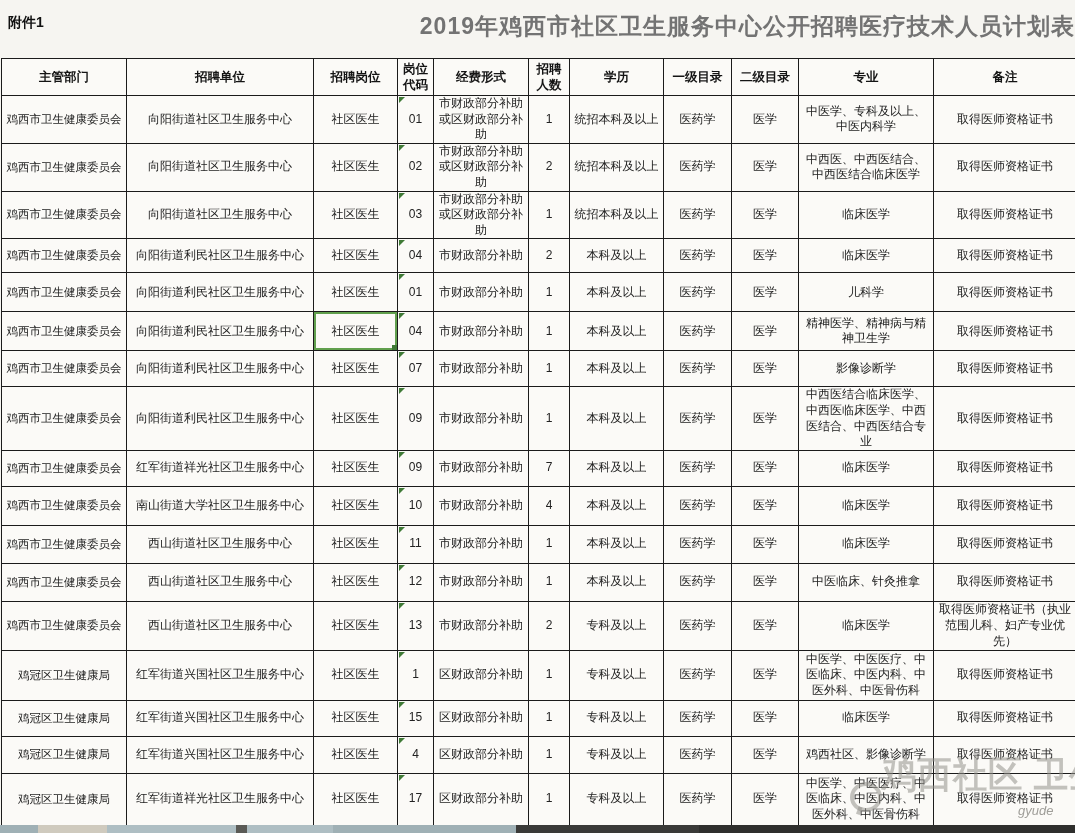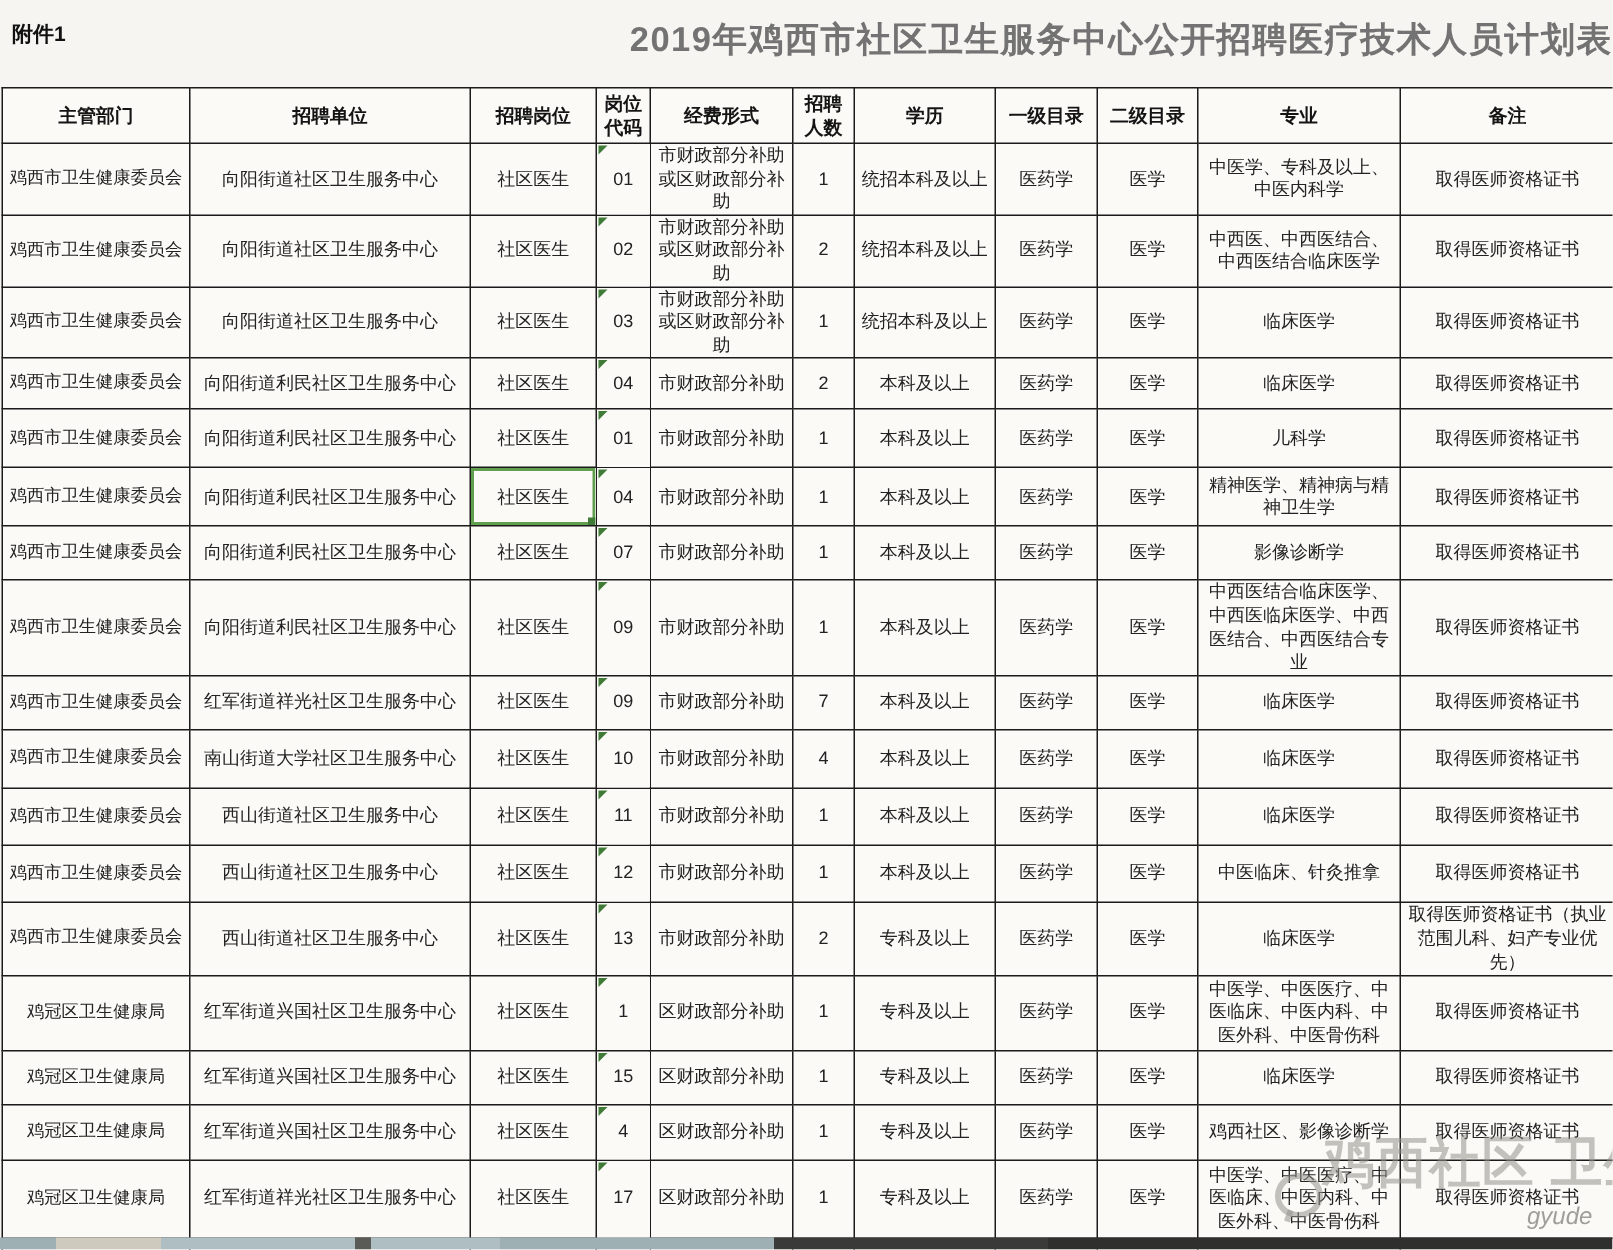--- a/index.html
+++ b/index.html
@@ -88,21 +88,21 @@
   .wm-text{
     font-size:37px;font-weight:bold;
     color:rgba(148,146,140,0.55);
     white-space:nowrap;
     letter-spacing:1px;
     transform:scaleX(0.93);
     transform-origin:left top;
   }
   .wm-script{
     position:absolute;left:1018px;top:803px;
-    font-size:16px;font-style:italic;
+    font-size:13px;font-style:italic;
     color:rgba(120,118,112,0.7);
     pointer-events:none;
   }
   .bottom-strip{
     position:absolute;left:0;bottom:0;width:1075px;height:8px;
     background:linear-gradient(90deg,
       #9fb0b5 0%, #9fb0b5 3.5%,
       #cfcabe 3.5%, #cfcabe 10%,
       #aebec3 10%, #aebec3 22%,
       #5a5a56 22%, #5a5a56 23%,

